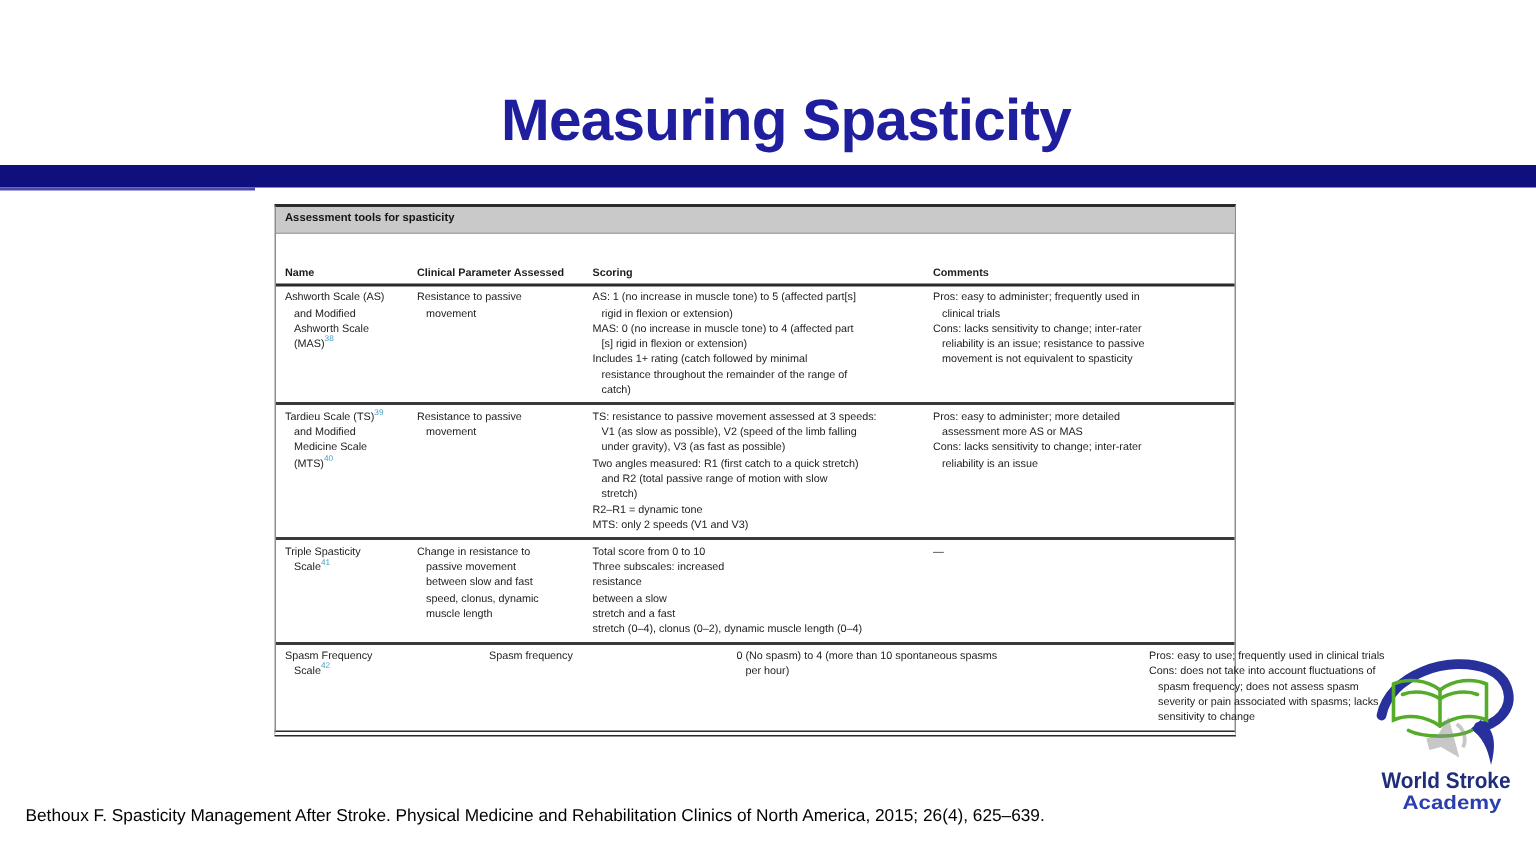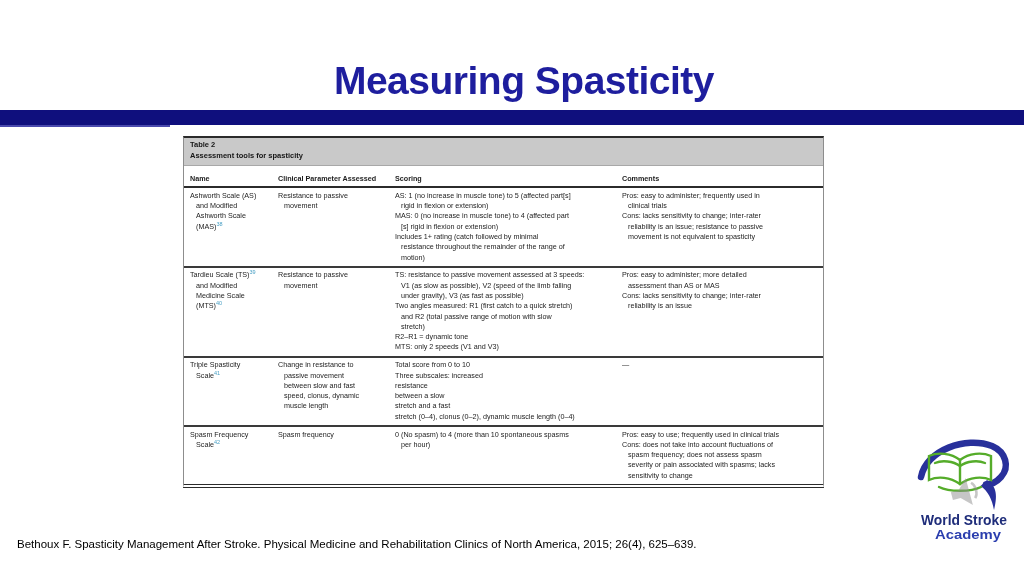--- a/index.html
+++ b/index.html
@@ -30,24 +30,24 @@
   .table-wrap{
     position:absolute;left:183px;top:136px;width:641px;background:#fff;
     border-left:1px solid #8d8d8d;border-right:1px solid #8d8d8d;
     border-top:2.5px solid #2b2b2b;border-bottom:4px double #2b2b2b;
     font-size:7.2px;line-height:10.3px;color:#1c1c1c;box-sizing:border-box;
   }
   .tbl-head{background:var(--band-bg);padding:2px 6px 4px 6px;border-bottom:1px solid #a8a8a8;}
   .tbl-label,.tbl-caption{font-weight:bold;font-size:7.5px;line-height:10.5px;color:#151515;}
   .grid{display:grid;grid-template-columns:94px 117px 227px 1fr;}
   .col-row{margin-top:6px;font-weight:bold;border-bottom:2px solid #2b2b2b;padding:2px 0;}
-  .col-row .cell{white-space:nowrap;}
+  .col-row .cell{white-space:nowrap;margin-top:13px;}
   .sec-head{font-style:italic;padding:1.5px 0 2px 6px;border-bottom:1.5px solid var(--rule);}
   .trow{border-bottom:2px solid var(--rule);padding:2.5px 0 3px 0;}
-  .trow:last-child{border-bottom:none;}
+  .trow:last-child{border-bottom:none;gap:48px;}
   .cell{padding-right:4px;}
   .cell.c1{padding-left:6px;}
   .ln{white-space:nowrap;}
   .ln.ind{padding-left:6px;}
   sup.ref{color:var(--sup-color);font-size:5.5px;line-height:0;vertical-align:super;}
   
   .citation{
     position:absolute;left:17px;top:537px;font-size:11.5px;line-height:15px;color:#000;
     white-space:nowrap;
   }
@@ -57,21 +57,20 @@
 <body>
 
 <div class="slide">
 
   <h1 class="title">Measuring Spasticity</h1>
 
   <div class="bar"></div>
 
   <div class="table-wrap">
     <div class="tbl-head">
-      <div class="tbl-label">Table 2</div>
       <div class="tbl-caption">Assessment tools for spasticity</div>
     </div>
     <div class="grid col-row">
       <div class="cell c1">Name</div>
       <div class="cell c2">Clinical Parameter Assessed</div>
       <div class="cell c3">Scoring</div>
       <div class="cell c4">Comments</div>
     </div>
     <div id="table-body">
         <div class="grid trow">
@@ -85,21 +84,21 @@
             <div class="ln">Resistance to passive</div>
             <div class="ln ind">movement</div>
           </div>
           <div class="cell c3">
             <div class="ln">AS: 1 (no increase in muscle tone) to 5 (affected part[s]</div>
             <div class="ln ind">rigid in flexion or extension)</div>
             <div class="ln">MAS: 0 (no increase in muscle tone) to 4 (affected part</div>
             <div class="ln ind">[s] rigid in flexion or extension)</div>
             <div class="ln">Includes 1+ rating (catch followed by minimal</div>
             <div class="ln ind">resistance throughout the remainder of the range of</div>
-            <div class="ln ind">motion)</div>
+            <div class="ln ind">catch)</div>
           </div>
           <div class="cell c4">
             <div class="ln">Pros: easy to administer; frequently used in</div>
             <div class="ln ind">clinical trials</div>
             <div class="ln">Cons: lacks sensitivity to change; inter-rater</div>
             <div class="ln ind">reliability is an issue; resistance to passive</div>
             <div class="ln ind">movement is not equivalent to spasticity</div>
           </div>
         </div>
         <div class="grid trow">
@@ -118,21 +117,21 @@
             <div class="ln ind">V1 (as slow as possible), V2 (speed of the limb falling</div>
             <div class="ln ind">under gravity), V3 (as fast as possible)</div>
             <div class="ln">Two angles measured: R1 (first catch to a quick stretch)</div>
             <div class="ln ind">and R2 (total passive range of motion with slow</div>
             <div class="ln ind">stretch)</div>
             <div class="ln">R2–R1 = dynamic tone</div>
             <div class="ln">MTS: only 2 speeds (V1 and V3)</div>
           </div>
           <div class="cell c4">
             <div class="ln">Pros: easy to administer; more detailed</div>
-            <div class="ln ind">assessment than AS or MAS</div>
+            <div class="ln ind">assessment more AS or MAS</div>
             <div class="ln">Cons: lacks sensitivity to change; inter-rater</div>
             <div class="ln ind">reliability is an issue</div>
           </div>
         </div>
         <div class="grid trow">
           <div class="cell c1">
             <div class="ln">Triple Spasticity</div>
             <div class="ln ind">Scale<sup class="ref">41</sup></div>
           </div>
           <div class="cell c2">

